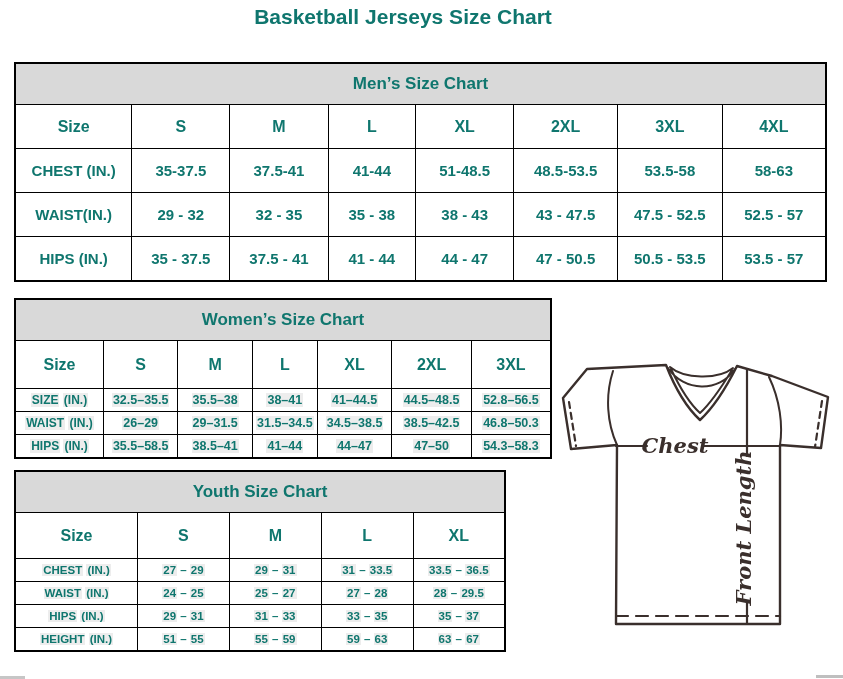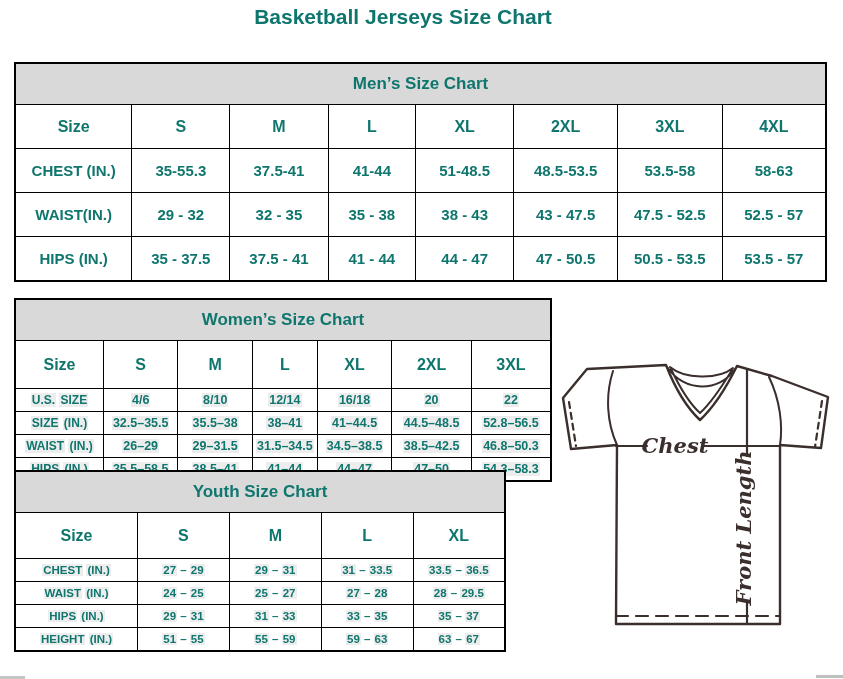--- a/index.html
+++ b/index.html
@@ -79,21 +79,21 @@
           <th>S</th>
           <th>M</th>
           <th>L</th>
           <th>XL</th>
           <th>2XL</th>
           <th>3XL</th>
           <th>4XL</th>
         </tr>
         <tr class="data-row">
           <td class="row-label">CHEST (IN.)</td>
-          <td class="data-cell">35-55.3</td>
+          <td class="data-cell">35-37.5</td>
           <td class="data-cell">37.5-41</td>
           <td class="data-cell">41-44</td>
           <td class="data-cell">51-48.5</td>
           <td class="data-cell">48.5-53.5</td>
           <td class="data-cell">53.5-58</td>
           <td class="data-cell">58-63</td>
         </tr>
         <tr class="data-row">
           <td class="row-label">WAIST(IN.)</td>
           <td class="data-cell">29 - 32</td>
@@ -133,29 +133,20 @@
         <tr class="header-row">
           <th>Size</th>
           <th>S</th>
           <th>M</th>
           <th>L</th>
           <th>XL</th>
           <th>2XL</th>
           <th>3XL</th>
         </tr>
         <tr class="data-row">
-          <td class="row-label"><span class="hl">U.S.</span> <span class="hl">SIZE</span></td>
-          <td class="data-cell"><span class="hl">4/6</span></td>
-          <td class="data-cell"><span class="hl">8/10</span></td>
-          <td class="data-cell"><span class="hl">12/14</span></td>
-          <td class="data-cell"><span class="hl">16/18</span></td>
-          <td class="data-cell"><span class="hl">20</span></td>
-          <td class="data-cell"><span class="hl">22</span></td>
-        </tr>
-        <tr class="data-row">
           <td class="row-label"><span class="hl">SIZE</span> <span class="hl">(IN.)</span></td>
           <td class="data-cell"><span class="hl">32.5–35.5</span></td>
           <td class="data-cell"><span class="hl">35.5–38</span></td>
           <td class="data-cell"><span class="hl">38–41</span></td>
           <td class="data-cell"><span class="hl">41–44.5</span></td>
           <td class="data-cell"><span class="hl">44.5–48.5</span></td>
           <td class="data-cell"><span class="hl">52.8–56.5</span></td>
         </tr>
         <tr class="data-row">
           <td class="row-label"><span class="hl">WAIST</span> <span class="hl">(IN.)</span></td>

